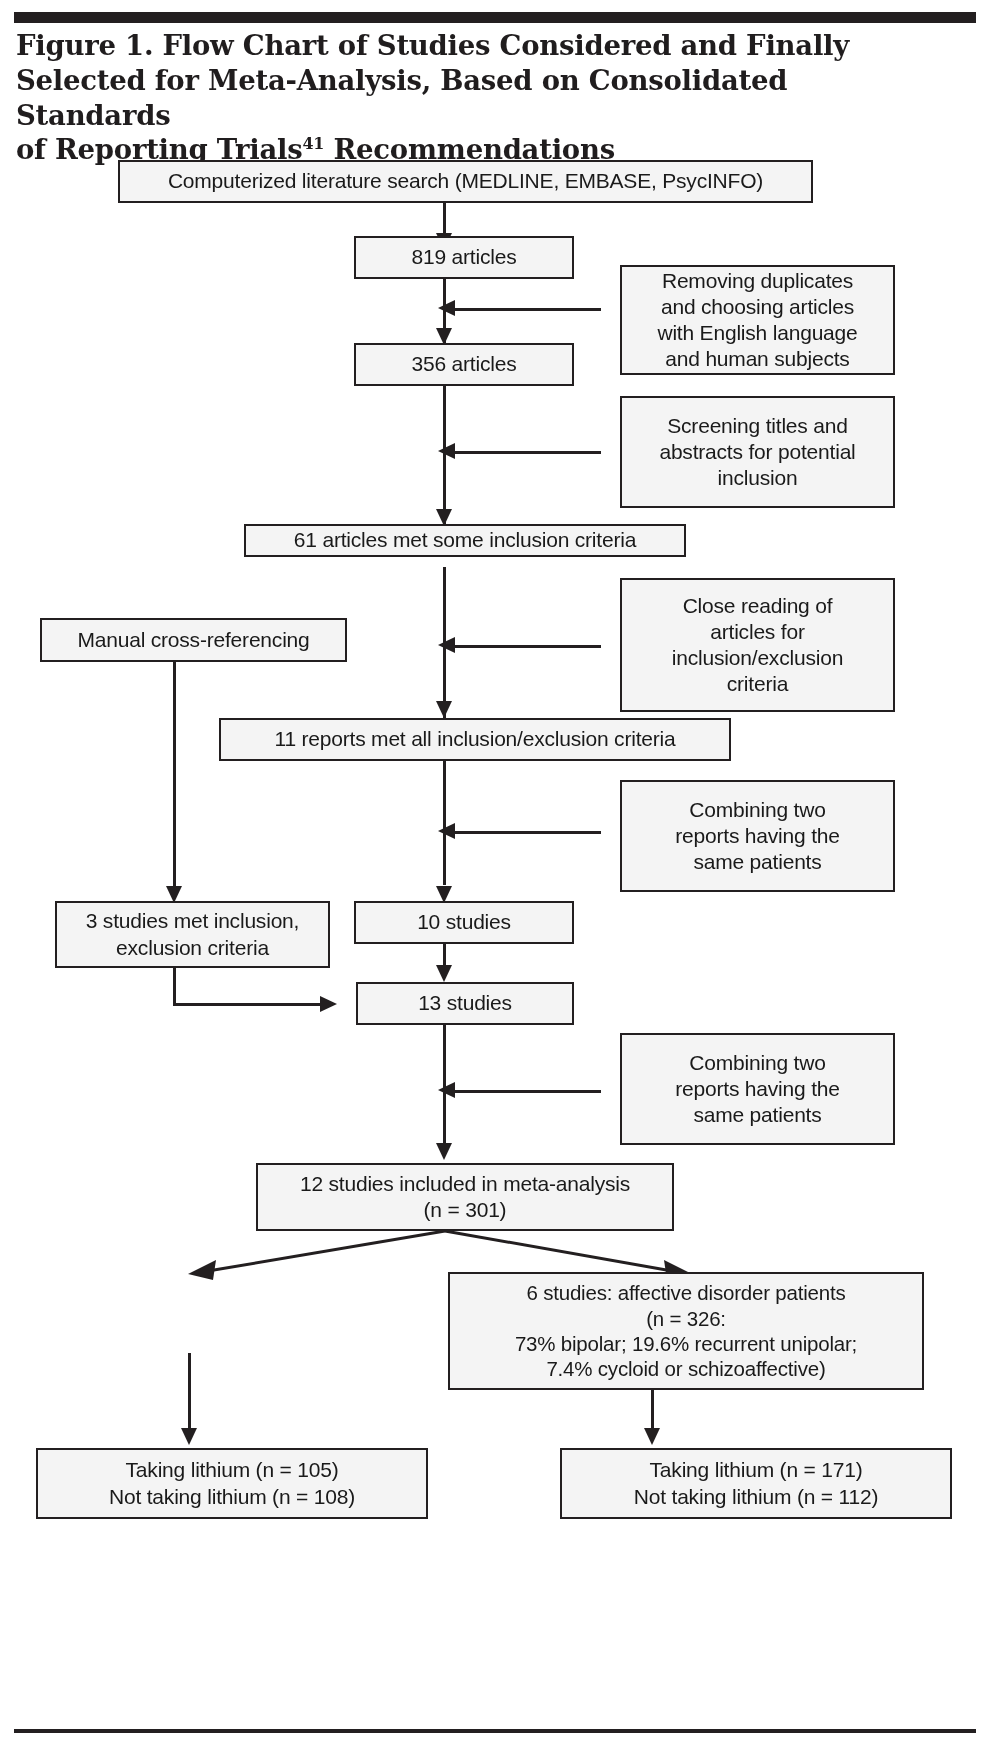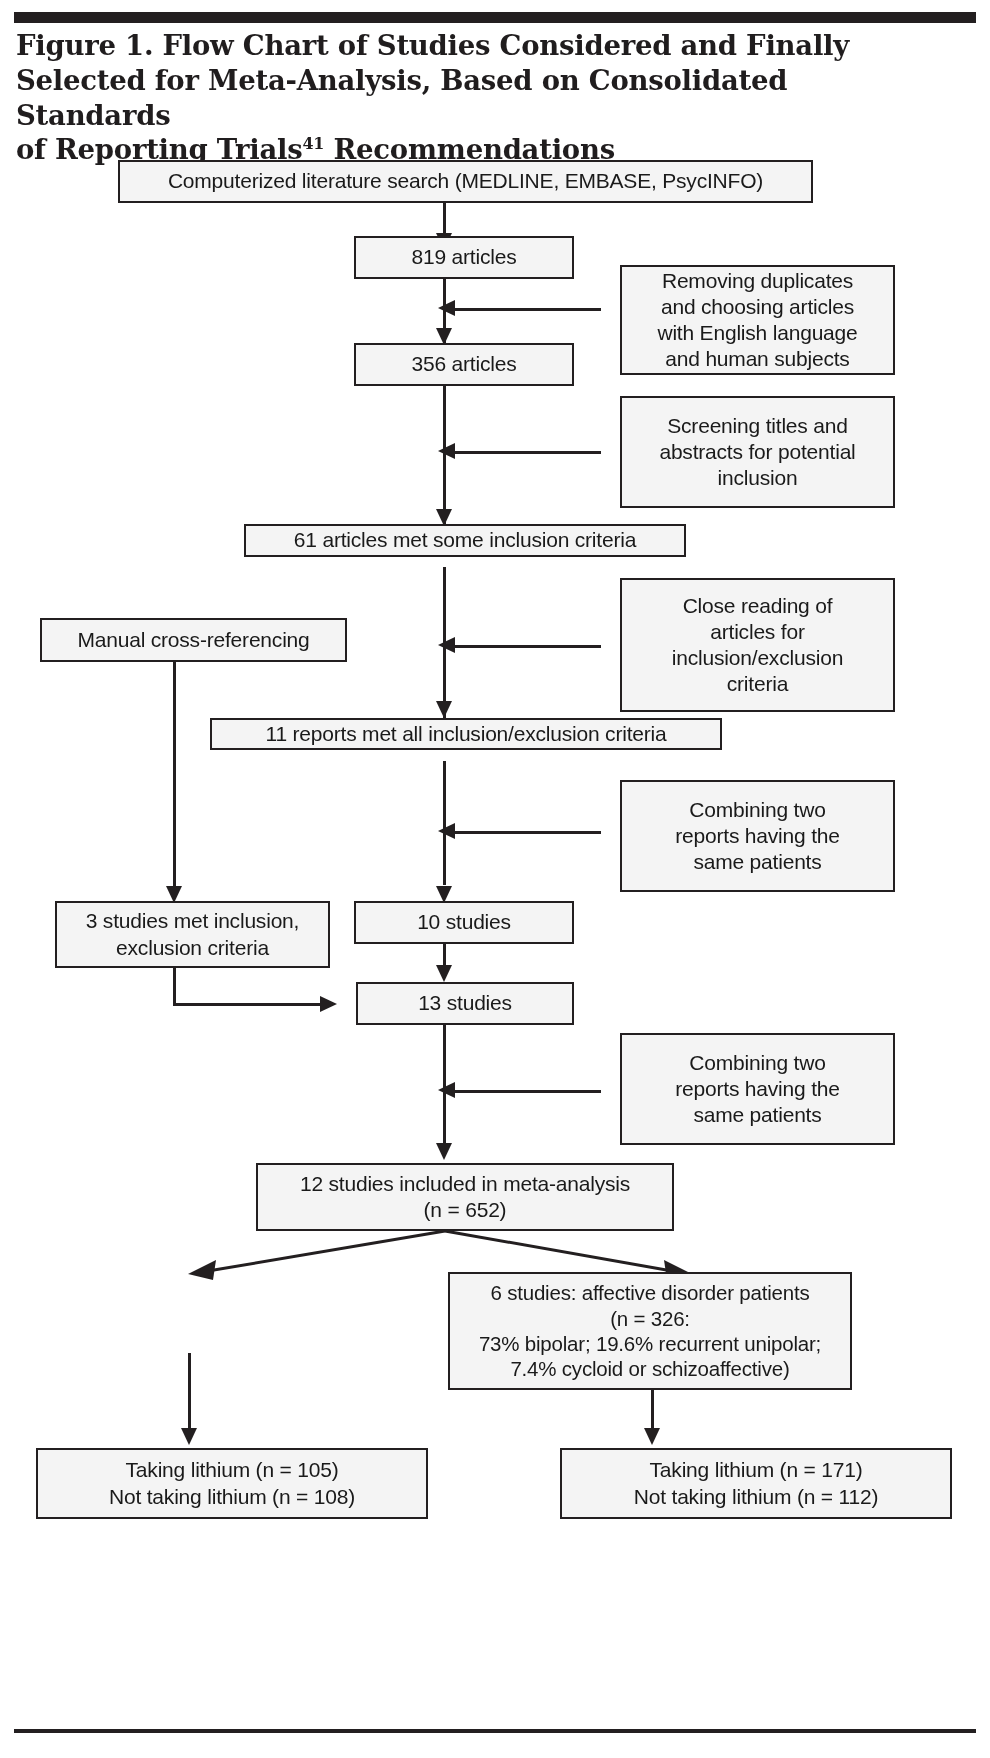--- a/index.html
+++ b/index.html
@@ -165,21 +165,21 @@
 articles for
 inclusion/exclusion
 criteria</div>
 
   <div class="hline" style="left:455px; top:645px; width:146px;"></div>
   <div class="arrow-left" style="left:438px; top:637px;"></div>
 
   <div class="vline" style="left:443px; top:567px; height:151px;"></div>
   <div class="arrow-down" style="left:436px; top:701px;"></div>
 
-  <div class="node" style="left:190px; top:718px; width:512px; height:32px;">11 reports met all inclusion/exclusion criteria</div>
+  <div class="node" style="left:199px; top:718px; width:512px; height:43px;">11 reports met all inclusion/exclusion criteria</div>
 
   <div class="node" style="left:600px; top:780px; width:275px; height:112px;">Combining two
 reports having the
 same patients</div>
 
   <div class="hline" style="left:455px; top:831px; width:146px;"></div>
   <div class="arrow-left" style="left:438px; top:823px;"></div>
 
   <div class="vline" style="left:443px; top:761px; height:124px;"></div>
   <div class="arrow-down" style="left:436px; top:886px;"></div>
@@ -205,31 +205,31 @@
 reports having the
 same patients</div>
 
   <div class="hline" style="left:455px; top:1090px; width:146px;"></div>
   <div class="arrow-left" style="left:438px; top:1082px;"></div>
 
   <div class="vline" style="left:443px; top:1025px; height:120px;"></div>
   <div class="arrow-down" style="left:436px; top:1143px;"></div>
 
   <div class="node" style="left:236px; top:1163px; width:418px; height:68px;">12 studies included in meta-analysis
-(n = 652)</div>
+(n = 301)</div>
 
   <svg class="diag-svg" style="left:140px; top:1228px; width:720px; height:60px;" viewBox="0 0 720 60">
     <line x1="305" y1="3" x2="68" y2="43" stroke="#231f20" stroke-width="3"></line>
     <polygon points="48,46 76,32 73,52" fill="#231f20"></polygon>
     <line x1="305" y1="3" x2="532" y2="43" stroke="#231f20" stroke-width="3"></line>
     <polygon points="552,46 524,32 527,52" fill="#231f20"></polygon>
   </svg>
 
 
-  <div class="node small-txt" style="left:428px; top:1272px; width:404px; height:118px;">6 studies: affective disorder patients
+  <div class="node small-txt" style="left:428px; top:1272px; width:476px; height:118px;">6 studies: affective disorder patients
 (n = 326:
 73% bipolar; 19.6% recurrent unipolar;
 7.4% cycloid or schizoaffective)</div>
 
   <div class="vline" style="left:188px; top:1353px; height:78px;"></div>
   <div class="arrow-down" style="left:181px; top:1428px;"></div>
 
   <div class="vline" style="left:651px; top:1390px; height:41px;"></div>
   <div class="arrow-down" style="left:644px; top:1428px;"></div>
 

